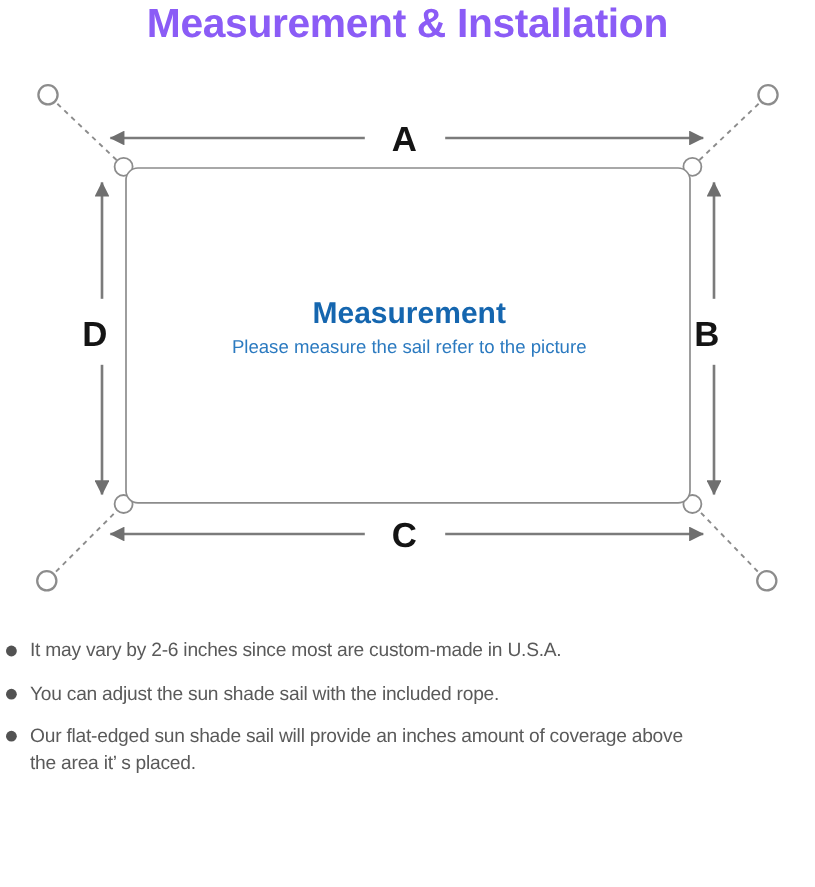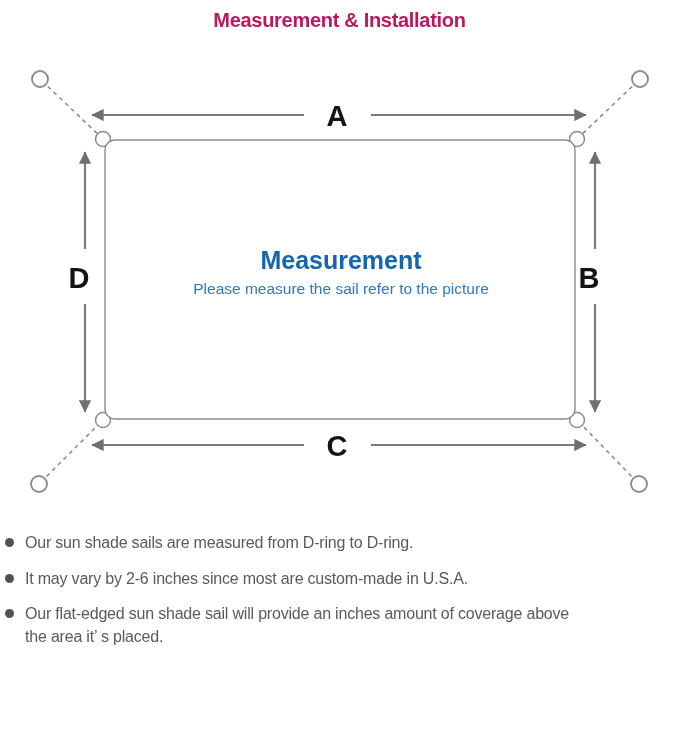--- a/index.html
+++ b/index.html
@@ -8,25 +8,25 @@
     width:679px;height:739px;
     background:#ffffff;
     overflow:hidden;
     font-family:"Liberation Sans", sans-serif;
   }
   .title{
     position:absolute;
     top:0;left:0;right:0;
     margin:0;
     text-align:center;
-    font-size:20px;
+    font-size:34px;
     line-height:40px;
     font-weight:bold;
     letter-spacing:-0.3px;
-    color:#be185d;
+    color:#8b5cf6;
   }
   .diagram{
     position:absolute;
     top:0;left:0;
     width:679px;height:739px;
   }
   .dim-label{
     font-size:29px;
     font-weight:bold;
     fill:#141414;
@@ -119,25 +119,25 @@
     <text class="dim-label" x="337" y="456">C</text>
     <text class="dim-label" x="79" y="288">D</text>
 
     <text class="center-heading" x="341" y="269">Measurement</text>
     <text class="center-note" x="341" y="294">Please measure the sail refer to the picture</text>
   </svg>
 
   <ul class="notes">
     <li>
       <span class="dot"></span>
-      <div>Our sun shade sails are measured from D-ring to D-ring.</div>
+      <div>It may vary by 2-6 inches since most are custom-made in U.S.A.</div>
     </li>
     <li>
       <span class="dot"></span>
-      <div>It may vary by 2-6 inches since most are custom-made in U.S.A.</div>
+      <div>You can adjust the sun shade sail with the included rope.</div>
     </li>
     <li>
       <span class="dot"></span>
       <div>Our flat-edged sun shade sail will provide an inches amount of coverage above</div>
       <div>the area it’ s placed.</div>
     </li>
   </ul>
 
 </div>
 

